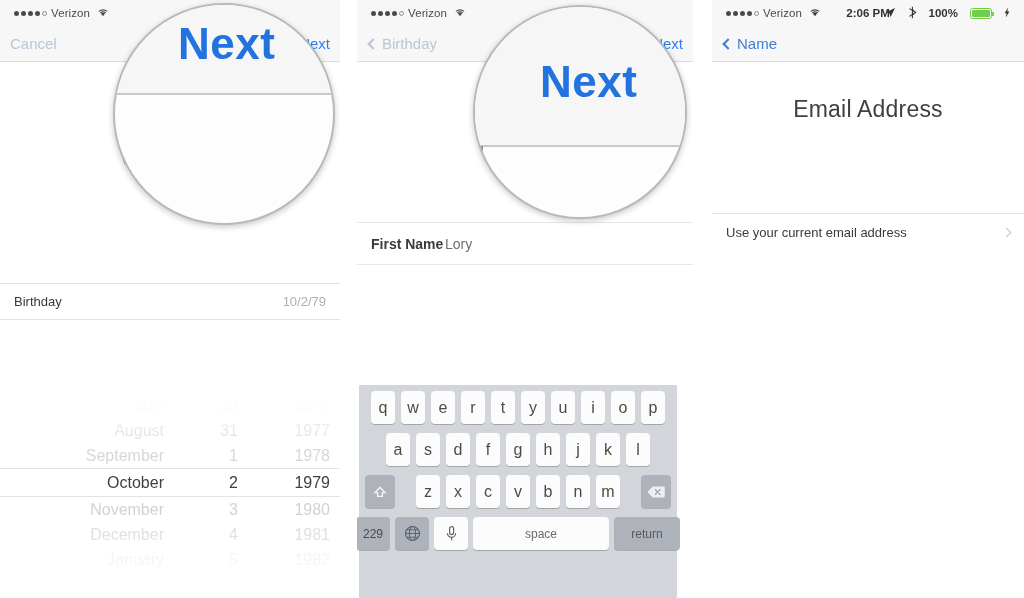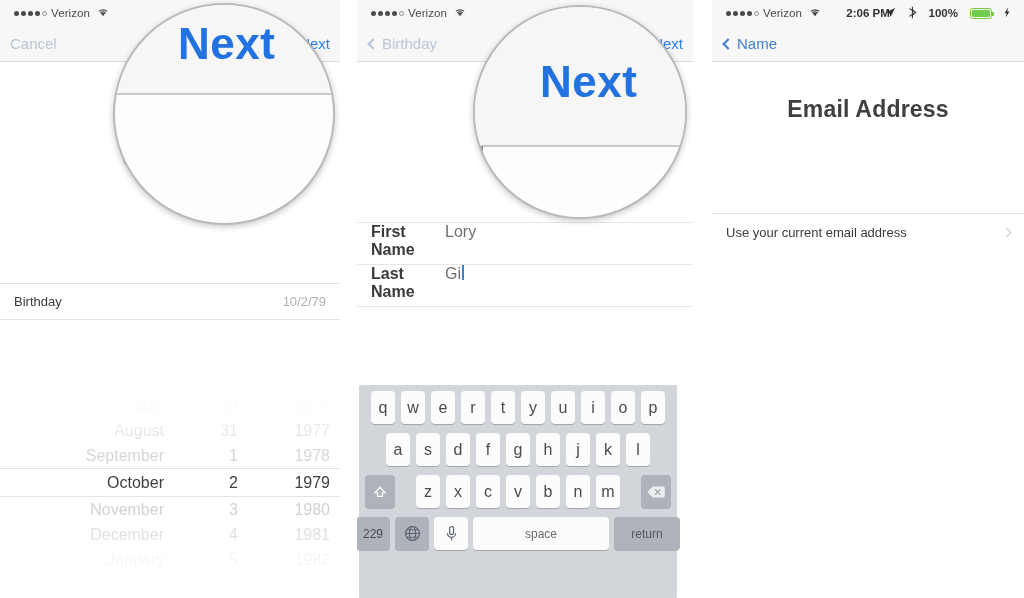--- a/index.html
+++ b/index.html
@@ -51,42 +51,42 @@
   .chev {
     display:inline-block; width:8px; height:8px;
     border-left:2.2px solid currentColor; border-bottom:2.2px solid currentColor;
     transform: rotate(45deg); margin-right:5px; margin-left:2px;
   }
   .nav-right { margin-left:auto; font-size:15px; color:#2b7ff4; font-weight:500; }
 
   
   .page-title {
     text-align:center; font-size:22px; color:#4a4a4a;
-    font-weight: 700; margin-top:34px; letter-spacing:.2px;
+    font-weight: 400; margin-top:34px; letter-spacing:.2px;
   }
   .page-sub {
     text-align:center; font-size:12.5px; color:#8d8d8d;
     line-height:19px; margin-top:10px; padding: 0 26px;
   }
 
   
   .row {
     height: 37px; display:flex; align-items:center;
     border-top: 1px solid #e2e2e2;
     background:#fff; padding: 0 14px; font-size:13px;
   }
   .row.last { border-bottom: 1px solid #e2e2e2; }
   .row-label { color:#3a3a3a; font-weight:normal; }
   .row-value { margin-left:auto; color:#b0b0b0; font-size:13px; }
   .disclosure {
     margin-left:auto; width:7px; height:7px;
     border-top:1.8px solid #c3c3c3; border-right:1.8px solid #c3c3c3;
     transform: rotate(45deg);
   }
-  .form-row { height:42px; display:flex; border-top:1px solid #e6e6e6; padding:0 14px; font-size:16px;}
+  .form-row { height:42px; display:flex; align-items:center; border-top:1px solid #e6e6e6; padding:0 14px; font-size:14px;}
   .form-label { color:#3a3a3a; font-weight:bold; width:74px; }
   .form-val { color:#6f6f6f; font-weight:normal; }
   .caret { display:inline-block; width:1.5px; height:15px; background:#3f7fd0; margin-left:1px; vertical-align:-2px; }
 
   
   .picker { position:absolute; left:0; right:0; bottom:0; height:205px; overflow:hidden; }
   .picker-rows { position:relative; }
   .pk-row { display:flex; height:25px; align-items:center; font-weight:300; }
   .pk-m { width:170px; text-align:right; padding-right:6px; font-size:16px; }
   .pk-d { width:68px; text-align:right; font-size:16px; }
@@ -261,25 +261,20 @@
       <div class="nav-right">Next</div>
     </div>
 
     <div class="page-title">N</div>
 
     <div style="position:absolute; top:222px; left:0; right:0;">
       <div class="form-row">
         <span class="form-label">First Name</span>
         <span class="form-val">Lory</span>
       </div>
-      <div class="form-row">
-        <span class="form-label">Last Name</span>
-        <span class="form-val">Gi</span>
-          <span class="caret"></span>
-      </div>
       <div style="border-top:1px solid #e6e6e6; height:1px;"></div>
     </div>
 
     <div class="keyboard" style="left:2px; top:385px; width:318px; height:213px;">
       <div class="kb-row" id="kb-r1">
           <div class="key">q</div>
           <div class="key">w</div>
           <div class="key">e</div>
           <div class="key">r</div>
           <div class="key">t</div>

